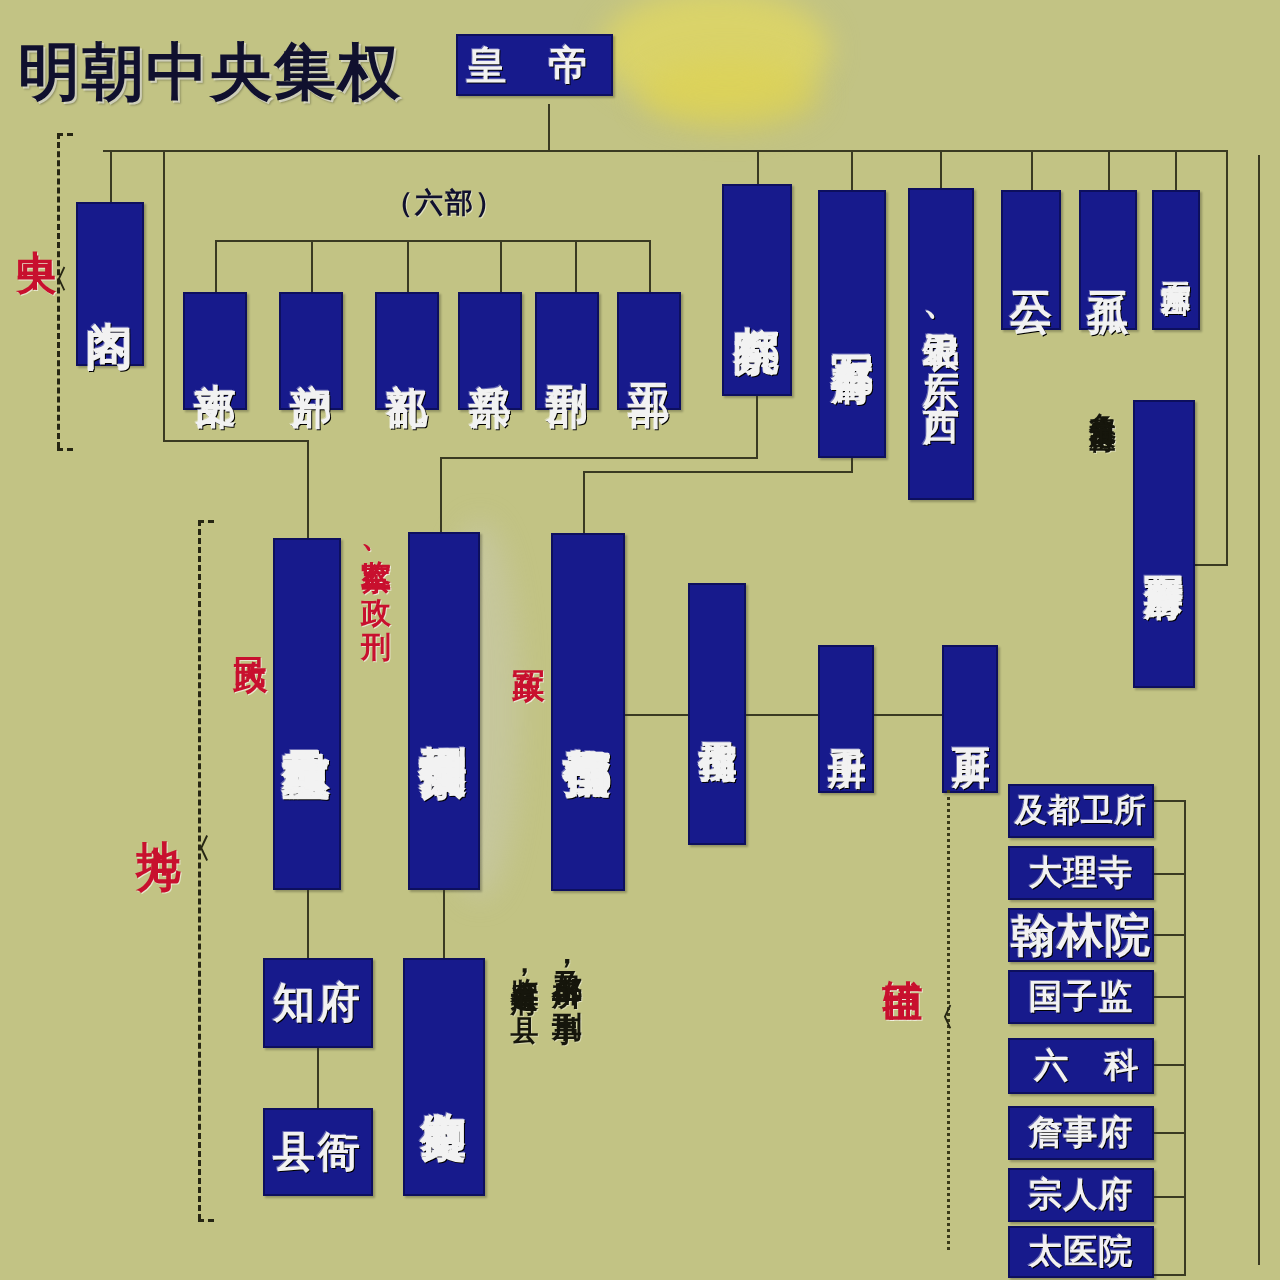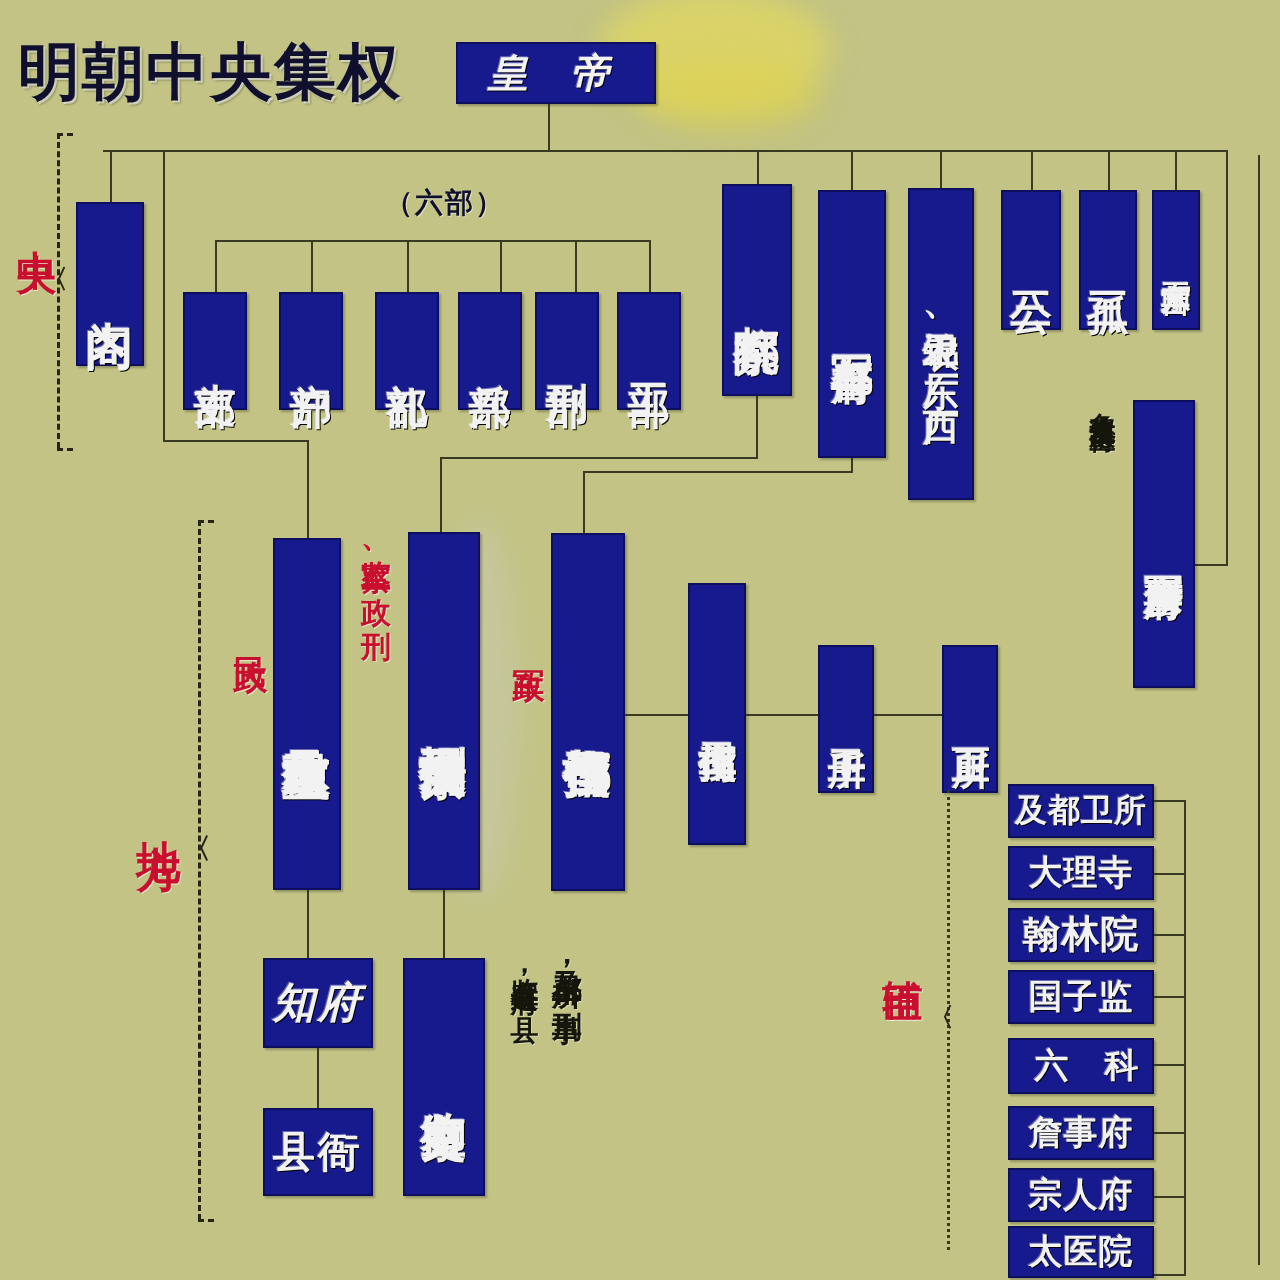--- a/index.html
+++ b/index.html
@@ -70,21 +70,21 @@
 <body>
 
 <div id="stage">
 
   <div class="blot" style="left:600px;top:-10px;width:230px;height:120px;background:rgba(226,216,96,.75);"></div>
   <div class="blot" style="left:640px;top:60px;width:180px;height:70px;background:rgba(222,210,80,.6);"></div>
   <div class="blot" style="left:440px;top:520px;width:80px;height:380px;background:rgba(205,205,200,.35);"></div>
 
   <div class="title" style="left:18px;top:30px;font-size:62px;letter-spacing:2px;">明朝中央集权</div>
 
-  <div class="box h" style="left:456px;top:42px;width:200px;height:62px;font-size:40px;letter-spacing:14px;font-style:italic;">皇 帝</div>
+  <div class="box h" style="left:456px;top:34px;width:157px;height:62px;font-size:40px;letter-spacing:14px;">皇 帝</div>
 
   <div class="line vl" style="left:548px;top:104px;height:48px;"></div>
 
   <div class="line hl" style="left:103px;top:150px;width:1124px;"></div>
 
   <div class="line vl" style="left:110px;top:150px;height:52px;"></div>
   <div class="line vl" style="left:163px;top:150px;height:290px;"></div>
   <div class="line vl" style="left:757px;top:150px;height:34px;"></div>
   <div class="line vl" style="left:851px;top:150px;height:40px;"></div>
   <div class="line vl" style="left:940px;top:150px;height:38px;"></div>
@@ -155,37 +155,37 @@
   <div class="box v" style="left:551px;top:533px;width:74px;height:358px;font-size:48px;">都指挥使司</div>
   <div class="box v" style="left:688px;top:583px;width:58px;height:262px;font-size:38px;">卫指挥使司</div>
   <div class="box v" style="left:818px;top:645px;width:56px;height:148px;font-size:38px;">千卫所</div>
   <div class="box v" style="left:942px;top:645px;width:56px;height:148px;font-size:38px;">百卫所</div>
 
   <div class="line hl" style="left:625px;top:714px;width:63px;"></div>
   <div class="line hl" style="left:746px;top:714px;width:72px;"></div>
   <div class="line hl" style="left:874px;top:714px;width:68px;"></div>
 
   <div class="line vl" style="left:307px;top:890px;height:68px;"></div>
-  <div class="box h" style="left:263px;top:958px;width:110px;height:90px;font-size:42px;letter-spacing:3px;font-style:italic;">知府</div>
+  <div class="box h" style="left:263px;top:958px;width:110px;height:90px;font-size:42px;letter-spacing:3px;">知府</div>
   <div class="line vl" style="left:317px;top:1048px;height:60px;"></div>
   <div class="box h" style="left:263px;top:1108px;width:110px;height:88px;font-size:42px;letter-spacing:3px;">县衙</div>
 
   <div class="line vl" style="left:443px;top:890px;height:68px;"></div>
   <div class="box v" style="left:403px;top:958px;width:82px;height:238px;font-size:46px;">监察御史</div>
 
   <div class="blklbl" style="left:552px;top:948px;height:250px;font-size:30px;">及都卫所，刑事</div>
   <div class="blklbl" style="left:510px;top:955px;height:245px;font-size:28px;">监察各道府，县</div>
 
   <div class="redlbl v" style="left:876px;top:948px;font-size:40px;letter-spacing:6px;">辅臣</div>
   <div class="dot-v" style="left:947px;top:790px;height:460px;"></div>
   <div class="brace" style="left:928px;top:1000px;font-size:26px;">〈</div>
 
   <div class="box h" style="left:1008px;top:784px;width:146px;height:54px;font-size:32px;">及都卫所</div>
   <div class="box h" style="left:1008px;top:846px;width:146px;height:54px;font-size:34px;">大理寺</div>
-  <div class="box h" style="left:1008px;top:908px;width:146px;height:54px;font-size:38px;">翰林院</div>
+  <div class="box h" style="left:1008px;top:908px;width:146px;height:54px;font-size:46px;">翰林院</div>
   <div class="box h" style="left:1008px;top:970px;width:146px;height:54px;font-size:34px;">国子监</div>
   <div class="box h" style="left:1008px;top:1038px;width:146px;height:56px;font-size:34px;padding-left:12px;">六　科</div>
   <div class="box h" style="left:1008px;top:1106px;width:146px;height:54px;font-size:34px;">詹事府</div>
   <div class="box h" style="left:1008px;top:1168px;width:146px;height:54px;font-size:34px;">宗人府</div>
   <div class="box h" style="left:1008px;top:1226px;width:146px;height:52px;font-size:34px;">太医院</div>
 
   <div class="line vl" style="left:1184px;top:800px;height:278px;"></div>
   <div class="line hl" style="left:1154px;top:800px;width:30px;"></div>
   <div class="line hl" style="left:1154px;top:873px;width:30px;"></div>
   <div class="line hl" style="left:1154px;top:934px;width:30px;"></div>

